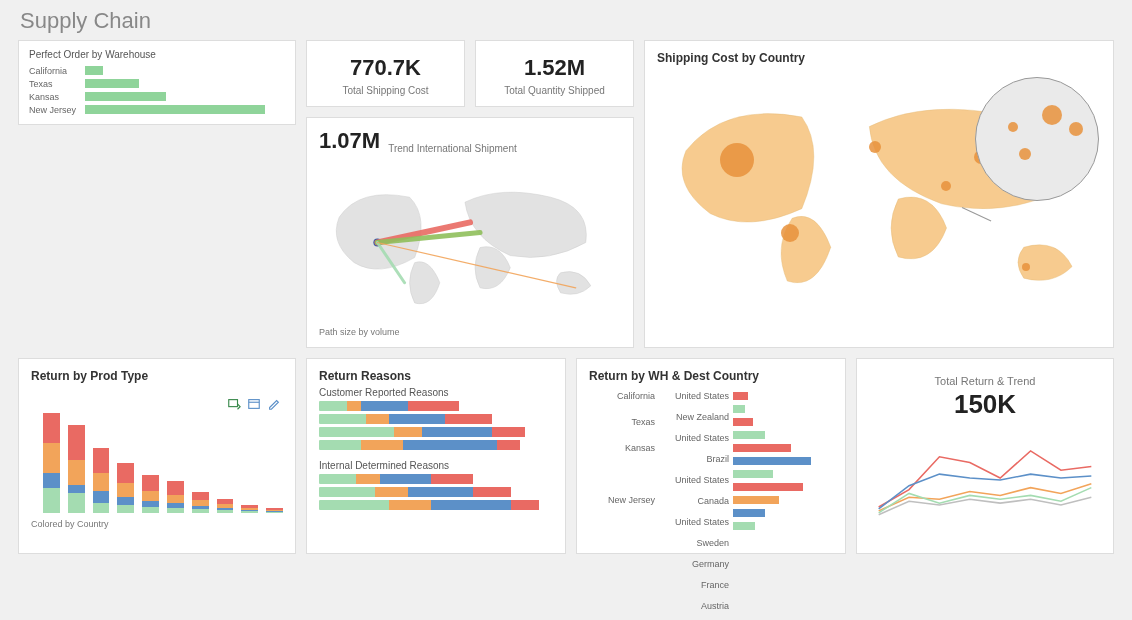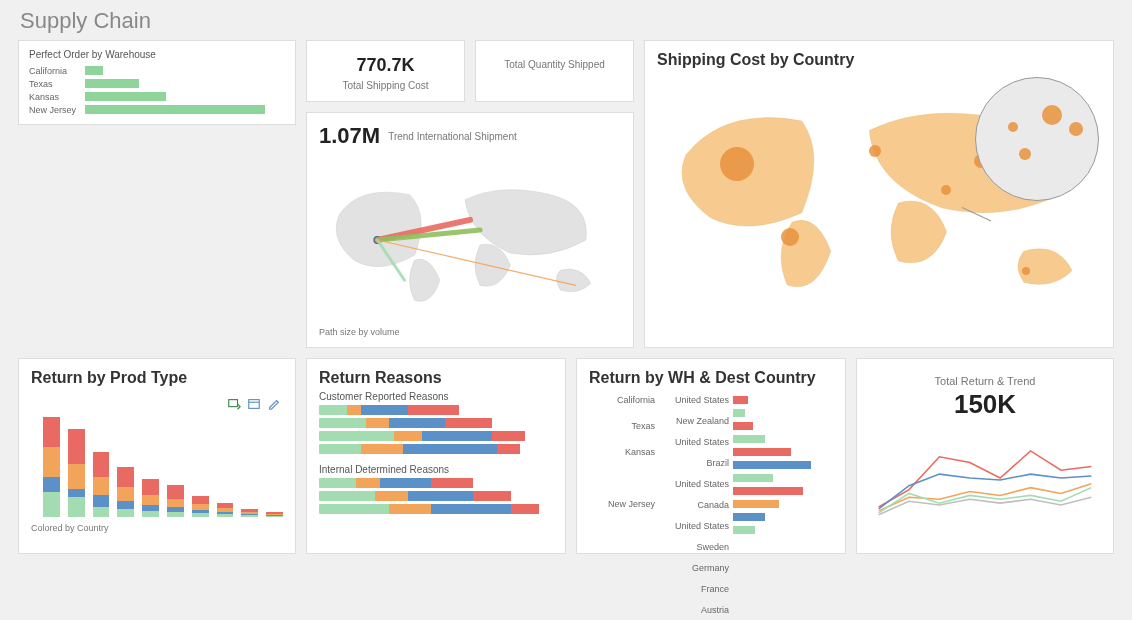--- a/index.html
+++ b/index.html
@@ -35,21 +35,21 @@
   .col2 { grid-column: 2; grid-row: 1; display: flex; flex-direction: column; gap: 10px; }
   
   .row2 {
     grid-column: 1 / 4; grid-row: 2;
     display: grid;
     grid-template-columns: 278px 260px 270px 1fr;
     gap: 10px;
   }
 
   .title-lg { font-size: 16px; font-weight: 700; color:#333; margin-bottom:6px; }
-  .title-mid { font-size: 16px; font-weight: 700; color:#333; margin-bottom:4px; }
+  .title-mid { font-size: 12px; font-weight: 700; color:#333; margin-bottom:4px; }
   .caption { font-size: 10px; color:#777; }
   .tiny { font-size: 9px; color:#777; }
 
   
   .perfect-card { height: 228px; }
   .donut-wrap { display:flex; justify-content:center; margin:6px 0 8px 0; }
   .donut {
     width: 110px; height: 110px; position: relative;
     border-radius: 50%;
     background: conic-gradient(#60c080 0deg 45deg, #d5efd9 45deg 324deg, #60c080 324deg 360deg);
@@ -62,26 +62,26 @@
 
   
   .mini-wh-card { padding: 8px 10px; }
   .bar-row { display:flex; align-items:center; font-size:9px; color:#666; height:13px; }
   .bar-row .lbl { width:56px; }
   .bar-row .bar { height:9px; background:#8fd49a; }
 
   
   .kpi-row { display:flex; gap:10px; }
   .kpi-card { flex:1; text-align:center; padding:14px 6px 10px 6px; background:#fff; border:1px solid #ddd; }
-  .kpi-value { font-size:18px; font-weight:700; color:#222; }
+  .kpi-value { font-size:22px; font-weight:700; color:#222; }
   .kpi-label { font-size:10px; color:#777; margin-top:4px; }
 
   
   .intl-card { flex:1; height: 216px; display:flex; flex-direction:column; }
-  .intl-head { display:flex; align-items:center; gap:8px; }
+  .intl-head { display:flex; align-items:flex-end; gap:8px; }
   .intl-value { font-size:22px; font-weight:700; color:#222; }
   .intl-label { font-size:10px; color:#777; }
   .map1 { flex:1; position:relative; margin-top:4px; }
 
   
   .ship-card { height: 308px; position:relative; }
   .zoom-circle {
     position:absolute; right:14px; top:36px;
     width:124px; height:124px; border:1px solid #999; border-radius:50%; background:#eaeaea;
   }
@@ -155,20 +155,21 @@
     </div>
   </div>
 
   <div class="col2">
     <div class="kpi-row">
       <div class="kpi-card">
         <div class="kpi-value">770.7K</div>
         <div class="kpi-label">Total Shipping Cost</div>
       </div>
       <div class="kpi-card">
+        <div class="kpi-value">1.52M</div>
         <div class="kpi-label">Total Quantity Shipped</div>
       </div>
     </div>
 
     <div class="card intl-card">
       <div class="intl-head">
         <div class="intl-value">1.07M</div>
         <div class="intl-label">Trend  International Shipment</div>
       </div>
       <div class="map1">

